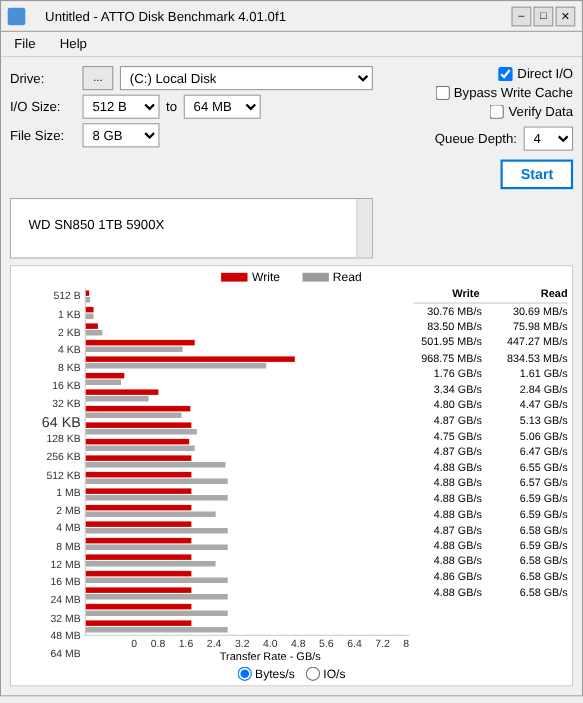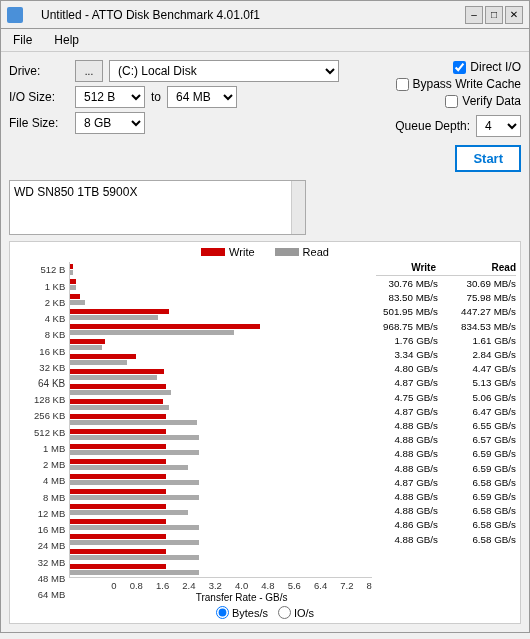--- a/index.html
+++ b/index.html
@@ -123,23 +123,23 @@
       font-size: 13px;
       font-weight: bold;
       padding: 4px 16px;
       cursor: pointer;
       margin-top: 8px;
     }
     .results-area {
       margin-top: 4px;
       border: 1px solid #aaa;
       background: #fff;
-      padding: 4px;
+      padding: 16px;
       height: 55px;
-      width: 297px;
+      width: 330px;
       font-size: 12px;
       overflow: hidden;
       position: relative;
     }
     .results-scrollbar {
       position: absolute;
       right: 0;
       top: 0;
       width: 14px;
       height: 100%;
@@ -343,21 +343,21 @@
       <div style="display:flex; gap:4px;">
 
         <div class="bar-labels" id="bar-labels-container">
             <div style="height: 15px; display: flex; align-items: center; justify-content: flex-end; font-size: 9.5px; line-height: 1;">512 B</div>
             <div style="height: 15px; display: flex; align-items: center; justify-content: flex-end; font-size: 9.5px; line-height: 1;">1 KB</div>
             <div style="height: 15px; display: flex; align-items: center; justify-content: flex-end; font-size: 9.5px; line-height: 1;">2 KB</div>
             <div style="height: 15px; display: flex; align-items: center; justify-content: flex-end; font-size: 9.5px; line-height: 1;">4 KB</div>
             <div style="height: 15px; display: flex; align-items: center; justify-content: flex-end; font-size: 9.5px; line-height: 1;">8 KB</div>
             <div style="height: 15px; display: flex; align-items: center; justify-content: flex-end; font-size: 9.5px; line-height: 1;">16 KB</div>
             <div style="height: 15px; display: flex; align-items: center; justify-content: flex-end; font-size: 9.5px; line-height: 1;">32 KB</div>
-            <div style="height: 15px; display: flex; align-items: center; justify-content: flex-end; font-size: 10px; line-height: 1; margin-left: 24px;">64 KB</div>
+            <div style="height: 15px; display: flex; align-items: center; justify-content: flex-end; font-size: 13px; line-height: 1; margin-left: 24px;">64 KB</div>
             <div style="height: 15px; display: flex; align-items: center; justify-content: flex-end; font-size: 9.5px; line-height: 1;">128 KB</div>
             <div style="height: 15px; display: flex; align-items: center; justify-content: flex-end; font-size: 9.5px; line-height: 1;">256 KB</div>
             <div style="height: 15px; display: flex; align-items: center; justify-content: flex-end; font-size: 9.5px; line-height: 1;">512 KB</div>
             <div style="height: 15px; display: flex; align-items: center; justify-content: flex-end; font-size: 9.5px; line-height: 1;">1 MB</div>
             <div style="height: 15px; display: flex; align-items: center; justify-content: flex-end; font-size: 9.5px; line-height: 1;">2 MB</div>
             <div style="height: 15px; display: flex; align-items: center; justify-content: flex-end; font-size: 9.5px; line-height: 1;">4 MB</div>
             <div style="height: 15px; display: flex; align-items: center; justify-content: flex-end; font-size: 9.5px; line-height: 1;">8 MB</div>
             <div style="height: 15px; display: flex; align-items: center; justify-content: flex-end; font-size: 9.5px; line-height: 1;">12 MB</div>
             <div style="height: 15px; display: flex; align-items: center; justify-content: flex-end; font-size: 9.5px; line-height: 1;">16 MB</div>
             <div style="height: 15px; display: flex; align-items: center; justify-content: flex-end; font-size: 9.5px; line-height: 1;">24 MB</div>

